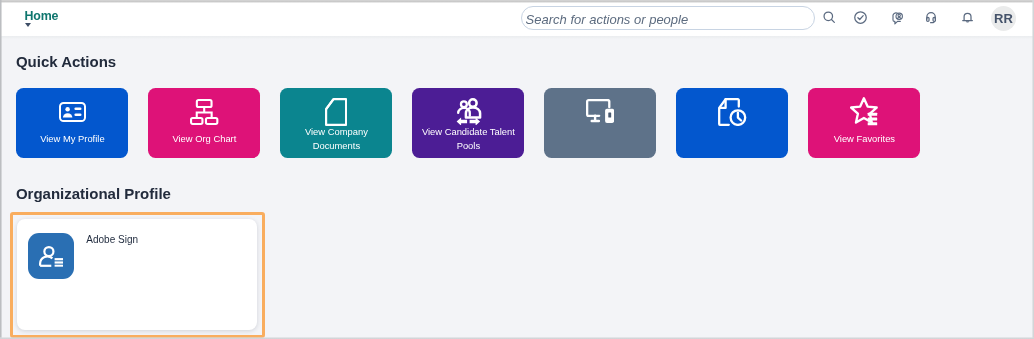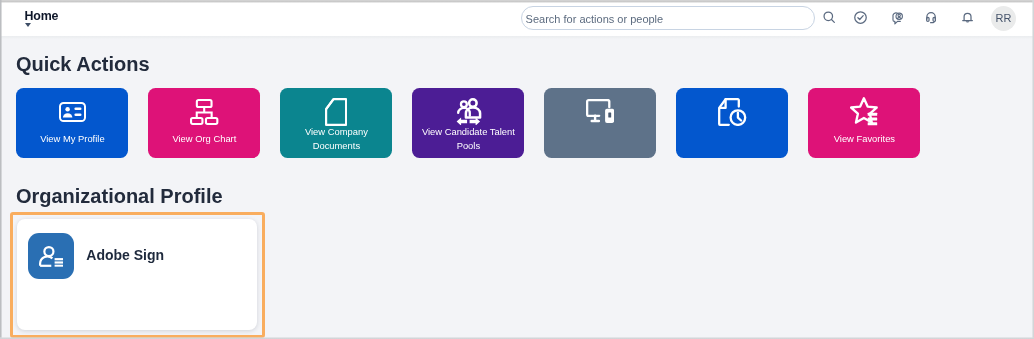--- a/index.html
+++ b/index.html
@@ -34,49 +34,49 @@
     position:absolute; left:0; top:0; right:0; height:35.6px;
     background:#ffffff;
   }
   .header-shadow {
     position:absolute; left:0; right:0; top:35.6px; height:3.8px;
     background:linear-gradient(to bottom,#ebedf0 0%,#eef0f2 55%,#f3f4f7 100%);
   }
   .home-btn {
     position:absolute; left:24.5px; top:9.4px;
     display:flex; align-items:baseline; gap:2px;
-    font-size:12.4px; font-weight:bold; color:#0f172a; letter-spacing:-0.15px;
+    font-size:12.4px; font-weight:bold; color:#0f766e; letter-spacing:-0.15px;
     cursor:pointer;
     flex-direction:column;
   }
   .caret { position:relative; top:-2.2px; width:0; height:0; border-left:3.6px solid transparent; border-right:3.6px solid transparent; border-top:4.2px solid #3e4e66; }
   .search-box {
     position:absolute; left:521px; top:5.5px; width:294.3px; height:24.5px;
     box-sizing:border-box;
     border:1.1px solid #c8d4e3; border-radius:12.5px; background:#fff;
   }
   .search-box input {
     position:absolute; left:1.6px; top:-0.5px; width:280px; height:22.3px; padding:2px;
     border:none; outline:none; background:transparent;
     font-family:"Liberation Sans", sans-serif;
-    font-size:11px; color:#54637a;
+    font-size:13px; font-style:italic; color:#54637a;
   }
   .search-box input::placeholder { color:#5c6b7f; opacity:1; }
   .hicon { position:absolute; top:0; height:35px; width:24px; display:flex; align-items:center; justify-content:center; cursor:pointer; }
   .hicon svg { display:block; }
   .avatar {
     position:absolute; left:991px; top:5.8px; width:25.2px; height:25.2px; border-radius:50%;
-    background:#eaebeb; color:#45536a; font-size:11px; font-weight:normal;
+    background:#eaebeb; color:#45536a; font-size:13px; font-weight:bold;
     display:flex; align-items:center; justify-content:center; letter-spacing:.1px;
     cursor:pointer;
   }
   
   .section-title {
     position:absolute; left:15.9px;
-    font-size:20px; font-weight:bold; color:#222b3c; letter-spacing:0px;
+    font-size:15px; font-weight:bold; color:#222b3c; letter-spacing:0px;
   }
   #qa-title { top:53.4px; }
   #ou-title { top:185.3px; }
 
   .tiles { position:absolute; left:16.4px; top:88px; display:flex; gap:20px; }
   .tile {
     width:112px; height:70px; border-radius:7.5px;
     display:flex; flex-direction:column; align-items:center;
     cursor:pointer; position:relative;
   }
@@ -96,21 +96,21 @@
   .card {
     position:absolute; left:17px; top:219px; width:240px; height:111px;
     background:#fff; border-radius:8px; box-shadow:0 1px 4px rgba(30,40,60,.16);
     cursor:pointer;
   }
   .card .appicon {
     position:absolute; left:11px; top:14px; width:46px; height:46px;
     background:#2a6fb3; border-radius:11px; display:flex; align-items:center; justify-content:center;
   }
   .card .cardtitle {
-    position:absolute; left:69.3px; top:14.5px; font-size:14px; font-weight:bold; color:#1e293c; letter-spacing:0px;margin-top:13px;
+    position:absolute; left:69.3px; top:14.5px; font-size:10px; font-weight:normal; color:#1e293c; letter-spacing:0px;
   }
 </style>
 </head>
 <body>
 
 <div class="app">
 
   <div class="win-border">
     <span class="bt"></span>
     <span class="bl"></span>

